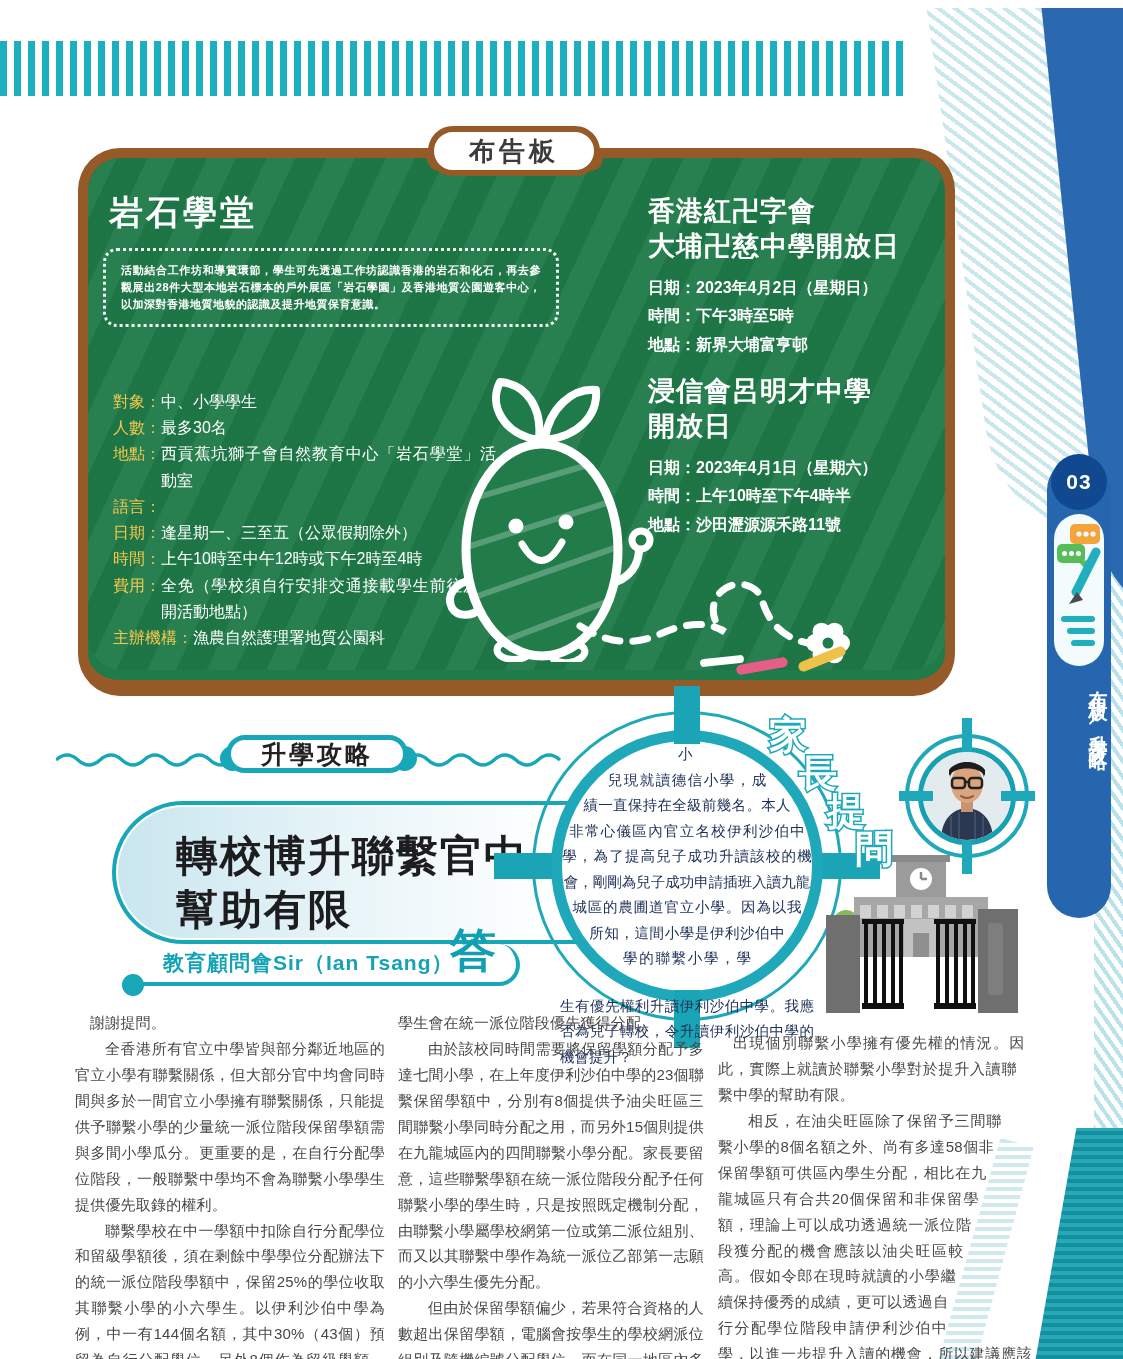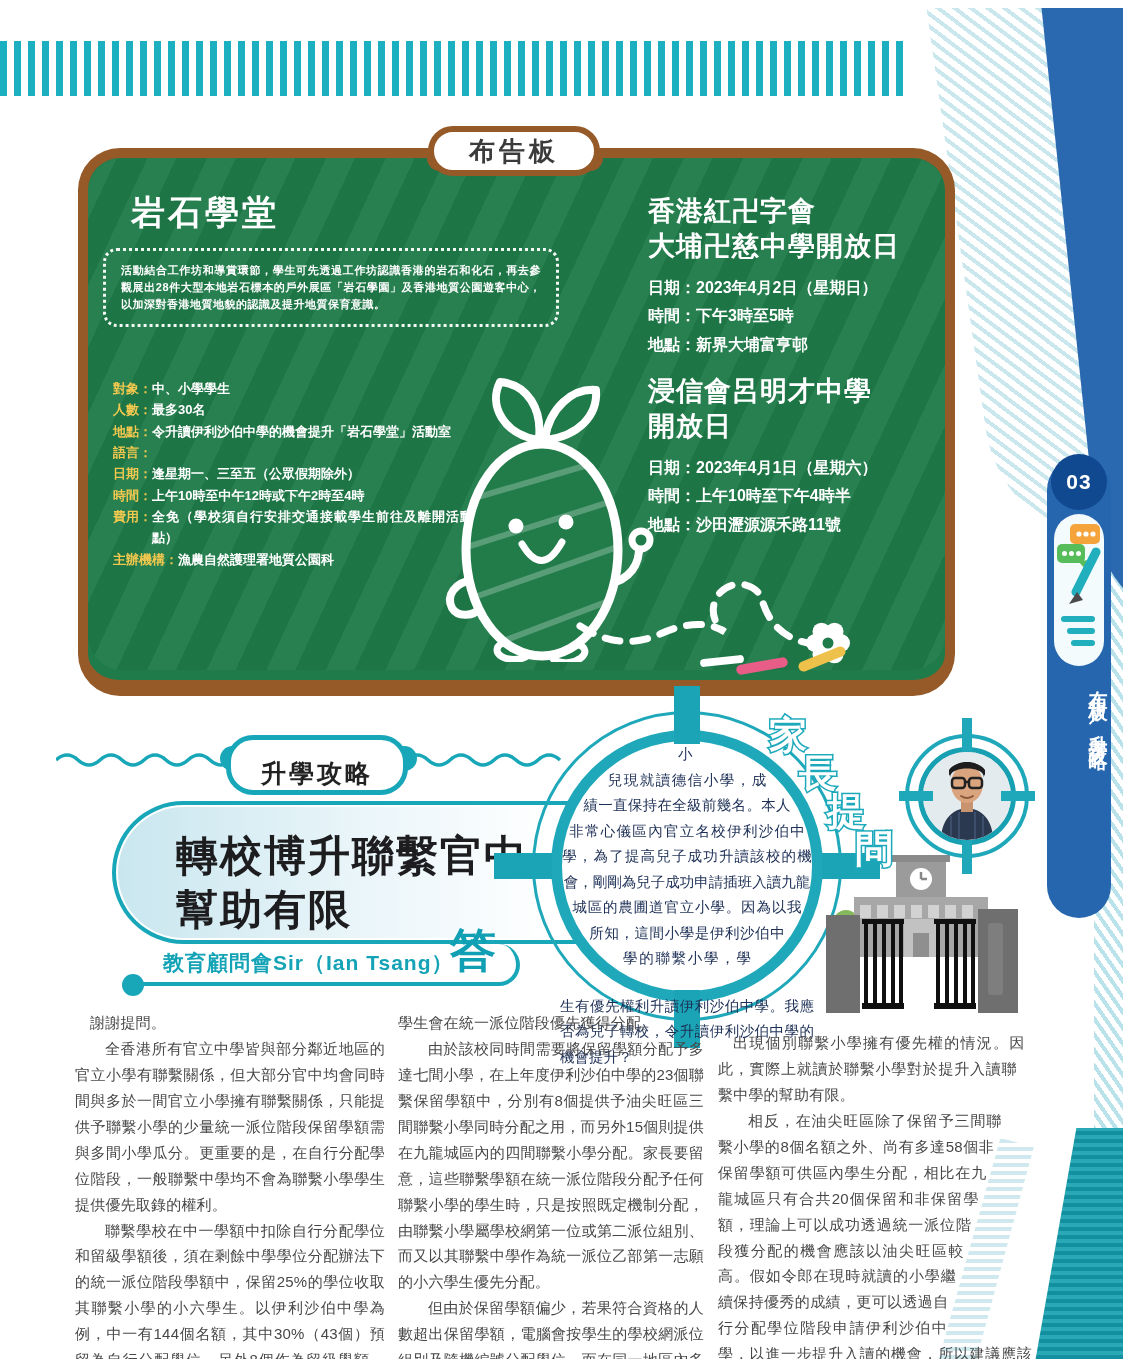--- a/index.html
+++ b/index.html
@@ -27,40 +27,40 @@
   
   .board{left:78px;top:140px;width:877px;height:548px;z-index:2;background:#1f7b49;
     border:10px solid #955a28;border-bottom-width:16px;border-radius:42px;box-sizing:border-box;}
   .board-texture{left:88px;top:150px;width:857px;height:512px;z-index:2;border-radius:34px;
     background:repeating-linear-gradient(115deg,rgba(255,255,255,.04) 0 26px,rgba(0,0,0,.05) 26px 54px);}
   .tab-dot{width:26px;height:26px;border-radius:50%;background:#955a28;z-index:3;}
   .board-tab{left:428px;top:118px;width:172px;height:50px;z-index:4;background:#fff;
     border:6px solid #955a28;border-radius:28px;box-sizing:border-box;
     display:flex;align-items:center;justify-content:center;
     font-size:26px;font-weight:700;color:#3b3b3b;letter-spacing:4px;}
-  .rock-title{left:131px;top:182px;z-index:3;color:#fff;font-size:34px;font-weight:900;letter-spacing:3px;text-align:center;}
+  .rock-title{left:109px;top:182px;z-index:3;color:#fff;font-size:34px;font-weight:900;letter-spacing:3px;text-align:center;}
   .rock-desc{left:103px;top:240px;width:456px;z-index:3;box-sizing:border-box;
     border:3px dotted rgba(255,255,255,.95);border-radius:14px;padding:11px 15px;
     color:#fff;font-size:11px;font-weight:600;line-height:1.56;text-align:justify;letter-spacing:.5px;}
-  .rock-list{left:113px;top:370px;width:470px;z-index:3;font-size:13px;font-weight:700;line-height:1.64;}
+  .rock-list{left:113px;top:381px;width:470px;z-index:3;font-size:16px;font-weight:400;line-height:1.64;}
   .rock-row{display:flex;}
   .rock-row .lab{color:#f2c84f;white-space:nowrap;}
   .rock-row .val{color:#fff;flex:1;text-align:justify;}
   .event{z-index:3;width:305px;color:#fff;}
   .event .etitle{font-size:27px;font-weight:900;line-height:1.3;letter-spacing:1px;white-space:pre-line;}
   .event .erows{margin-top:10px;font-size:16px;font-weight:700;line-height:1.76;}
   .event .erow{display:flex;}
   .event .erow .lab{white-space:nowrap;}
   .chalk{z-index:3;border-radius:6px;}
 
   
   .wave{z-index:2;}
-  .guide-badge{left:226px;top:727px;width:182px;height:60px;z-index:3;background:#fff;
+  .guide-badge{left:226px;top:727px;width:182px;height:38px;z-index:3;background:#fff;
     border:5px solid #18a7b9;border-radius:27px;box-sizing:border-box;
-    display:flex;align-items:flex-end;justify-content:center;
+    display:flex;align-items:center;justify-content:center;
     font-size:25px;font-weight:900;color:#222;letter-spacing:3px;}
   .badge-dot{width:25px;height:25px;border-radius:50%;background:#18a7b9;z-index:2;}
   .shapeA{left:112px;top:793px;width:470px;height:143px;z-index:2;box-sizing:border-box;
     border:4px solid #18a7b9;border-right:none;border-radius:72px 0 0 72px;}
   .headline-box{left:118px;top:799px;width:432px;height:131px;z-index:2;
     border-radius:66px 0 0 66px;
     background:linear-gradient(90deg,#c9e6ef 0%,#e9f5f9 55%,rgba(255,255,255,0) 100%);
     display:flex;align-items:flex-end;}
   .headline{padding-left:58px;font-size:42px;font-weight:900;color:#1d1d1f;
     line-height:1.3;letter-spacing:2px;white-space:pre-line;}
@@ -139,21 +139,21 @@
     <div class="rock-row">
         <span class="lab">對象：</span>
         <span class="val">中、小學學生</span>
       </div>
     <div class="rock-row">
         <span class="lab">人數：</span>
         <span class="val">最多30名</span>
       </div>
     <div class="rock-row">
         <span class="lab">地點：</span>
-        <span class="val" style="max-width:335px;">令升讀伊利沙伯中學的機會提升「岩石學堂」活動室</span>
+        <span class="val" style="max-width:335px;">西貢蕉坑獅子會自然教育中心「岩石學堂」活動室</span>
       </div>
     <div class="rock-row">
         <span class="lab">語言：</span>
       </div>
     <div class="rock-row">
         <span class="lab">日期：</span>
         <span class="val">逢星期一、三至五（公眾假期除外）</span>
       </div>
     <div class="rock-row">
         <span class="lab">時間：</span>

